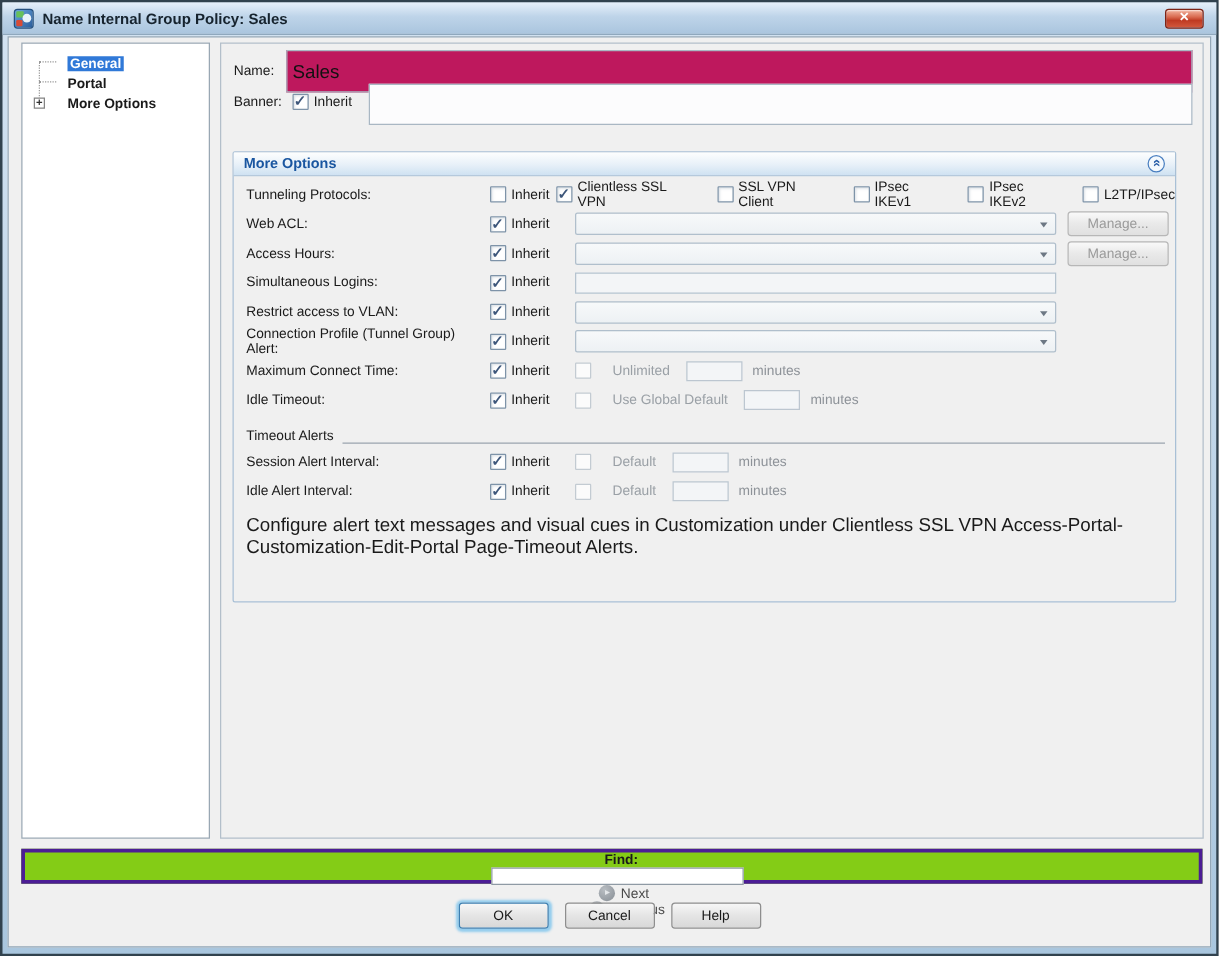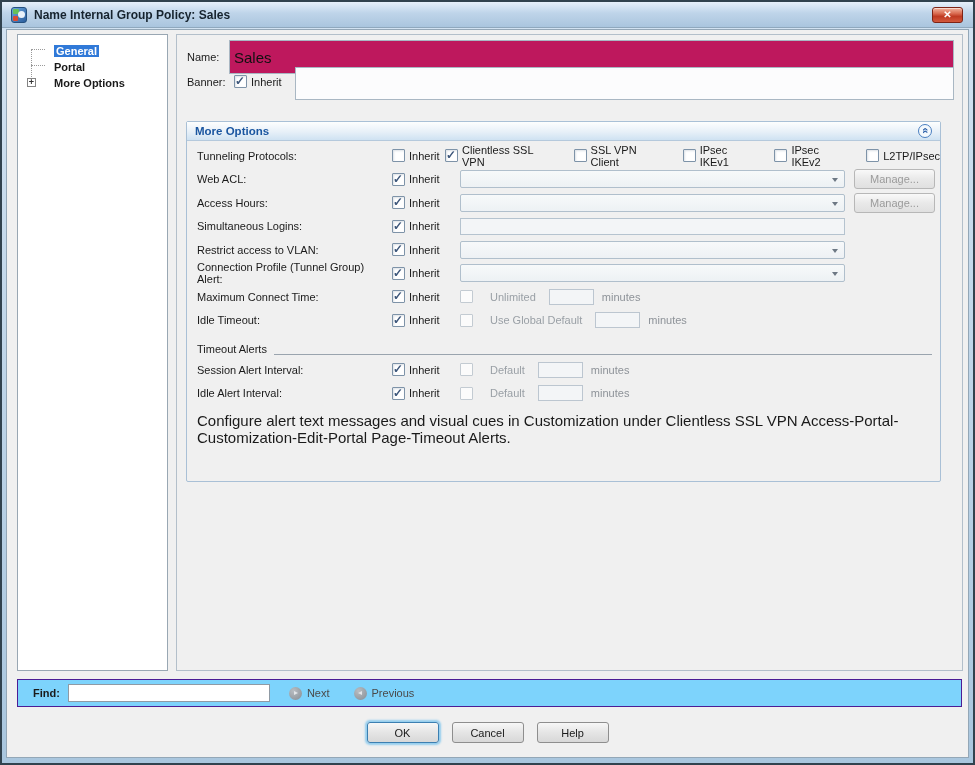--- a/index.html
+++ b/index.html
@@ -89,21 +89,21 @@
   .optlbl { margin-left:4px; }
 
   .mo-sep { display:flex; align-items:flex-end; margin:14px 8px 2px 10px; }
   .mo-sep .sep-lbl { font-size:11px; color:#1a1a1a; }
   .mo-sep .sep-line { flex:1; border-top:1px solid #9aa4ae; margin-left:7px; }
 
   .mo-note { margin:10px 10px 0 10px; font-size:15px; color:#1a1a1a; }
 
   
   .find-bar { position:absolute; left:10px; top:649px; width:945px; height:28px;
-    border:1px solid #4c1d95; background:#7dd3fc; display:flex; align-items:center; }
+    border:3px solid #4c1d95; background:#84cc16; display:flex; align-items:center;flex-direction:column; }
   .find-lbl { font-size:11px; font-weight:bold; color:#1a1a1a; margin-left:15px; }
   .find-input { width:202px; height:18px; margin-left:8px; border:1px solid #8f9aa4; background:#fff; font-size:11px; padding:0 3px; }
   .nav { display:flex; align-items:center; gap:5px; margin-left:19px; }
   .nav + .nav { margin-left:24px; }
   .nav-circle { width:13px; height:13px; border-radius:50%;
     background:radial-gradient(circle at 35% 30%, #b8bdc2, #868d94); position:relative; }
   .nav-circle::after { content:""; position:absolute; top:4px; width:0; height:0;
     border-top:2.5px solid transparent; border-bottom:2.5px solid transparent; }
   .nav-circle.next::after { left:5px; border-left:4px solid #e3e6e9; }
   .nav-circle.prev::after { left:4px; border-right:4px solid #e3e6e9; }

